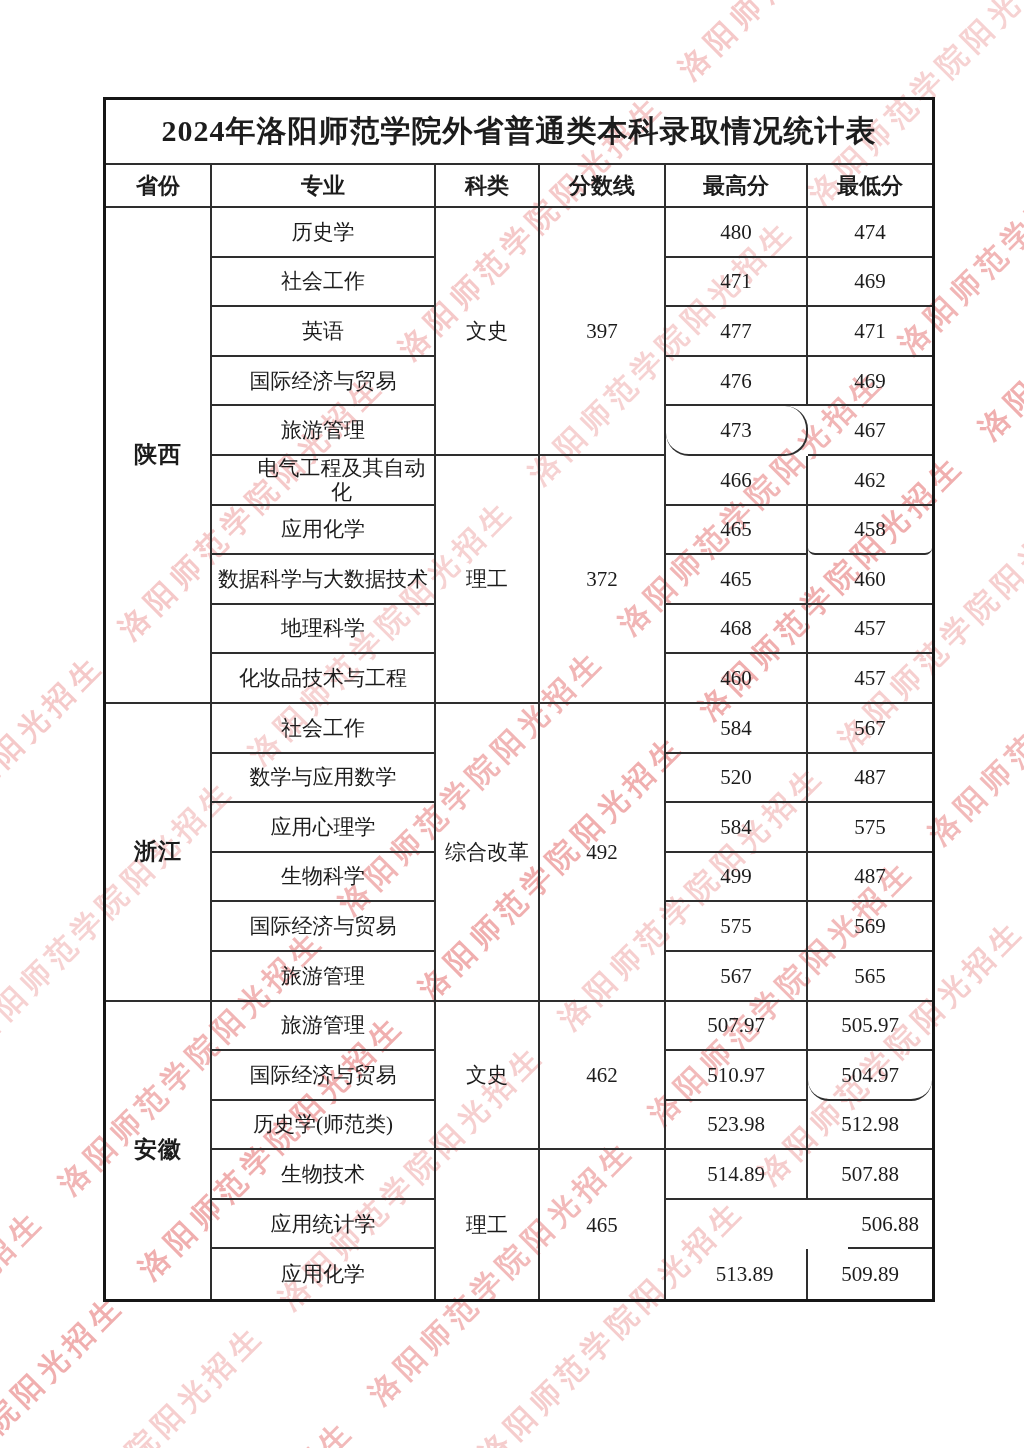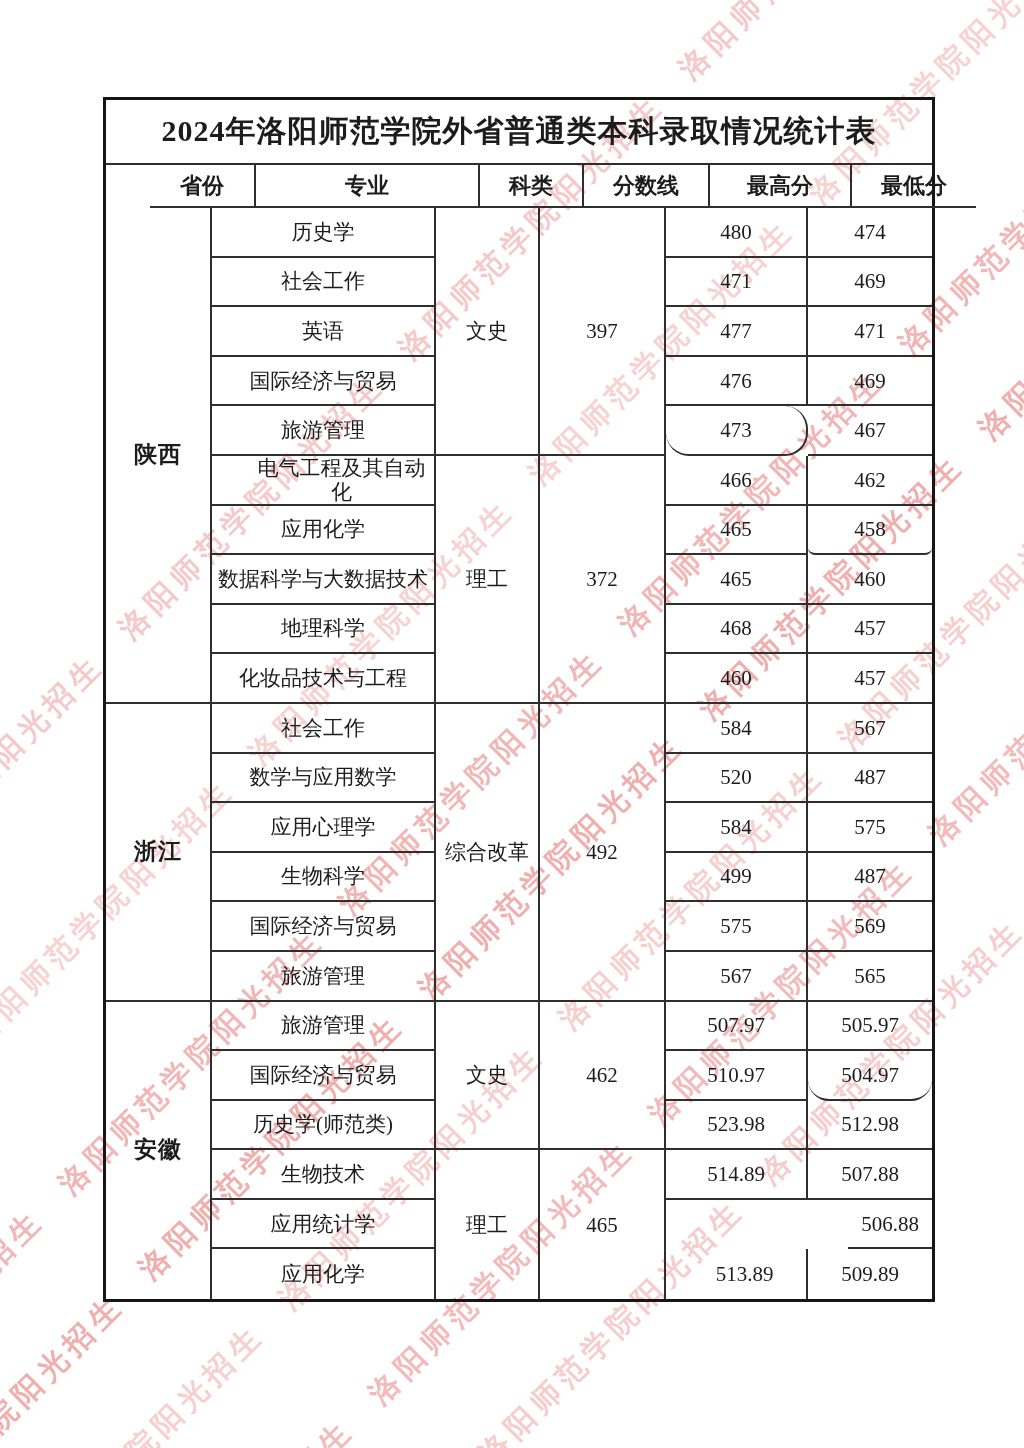--- a/index.html
+++ b/index.html
@@ -55,21 +55,20 @@
     font-size: 30px;
     font-weight: bold;
     letter-spacing: 1px;
   }
   .grid {
     display: grid;
     grid-template-columns: 106px 224px 104px 126px 142px 124px;
   }
   .header-grid {
     grid-template-rows: 43px;
-    padding-left: 44px;
   }
   .body-grid {
     grid-template-rows: repeat(22, 49.6px);
   }
   .cell {
     box-sizing: border-box;
     border-right: 2px solid #2e2e2e;
     border-bottom: 2px solid #2e2e2e;
     display: flex;
     align-items: center;

